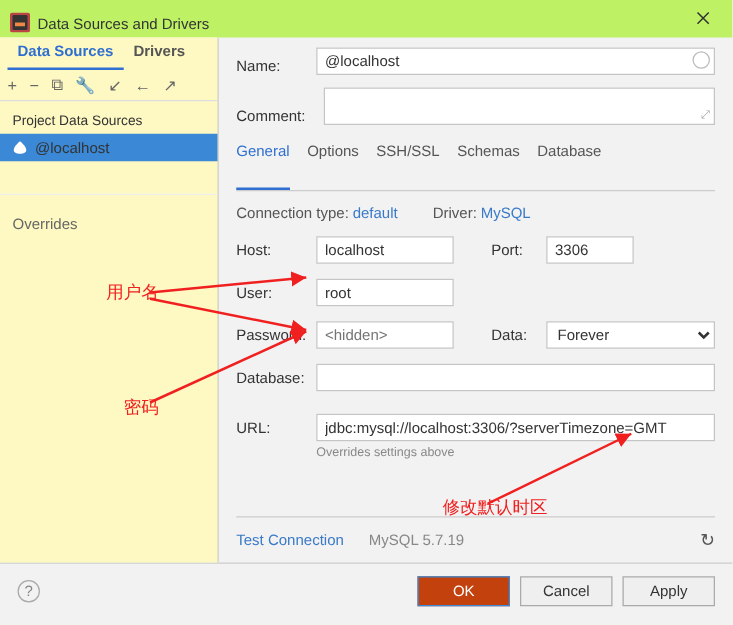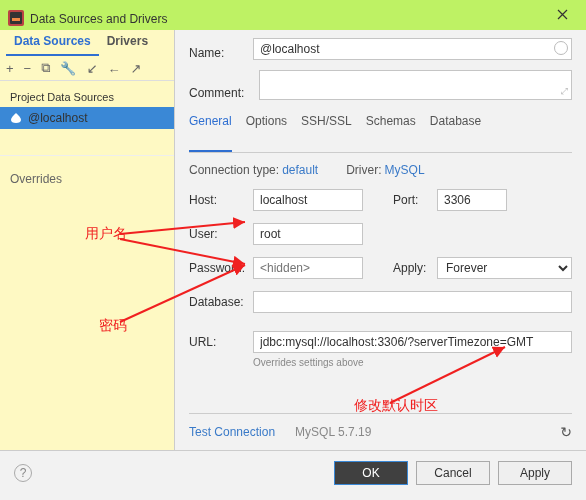--- a/index.html
+++ b/index.html
@@ -44,21 +44,21 @@
 .url-row input{flex:1}
 .override{font-size:10px;color:#888;margin-left:64px;margin-top:-8px;margin-bottom:8px}
 select{border:1px solid #c5c5c5;height:22px;background:#fff;padding:0 4px}
 .save-sel{flex:1}
 .bottom-links{display:flex;align-items:center;gap:20px;padding:10px 0;border-top:1px solid #ccc;margin-top:auto}
 .refresh{margin-left:auto;font-size:14px;cursor:pointer;color:#555}
 .footer{height:44px;border-top:1px solid #ccc;display:flex;align-items:center;padding:0 14px;background:#f2f2f2}
 .help{width:18px;height:18px;border:1px solid #aaa;border-radius:50%;display:flex;align-items:center;justify-content:center;color:#888;cursor:pointer}
 .footer .spacer{flex:1}
 .btn{min-width:74px;height:24px;border:1px solid #aaa;background:#efefef;margin-left:8px;cursor:pointer;padding:0 14px}
-.btn.primary{background:#404040;border-color:#3a88d6;color:#fff}
+.btn.primary{background:#c2410c;border-color:#3a88d6;color:#fff}
 .annotation{position:absolute;color:#f02020;font-size:14px;font-weight:500;pointer-events:none}
 svg.arrow{position:absolute;pointer-events:none}
 .hint{color:#aaa}
 </style>
 </head>
 <body>
 
 <div class="titlebar">
   <span class="ico">
     <svg viewBox="0 0 16 16">
@@ -145,21 +145,21 @@
 
     <div class="field-row">
       <span class="flabel">User:</span>
       <input type="text" value="root" style="">
     </div>
 
     <div class="field-row">
       <span class="flabel">Password:</span>
       <input type="text" class="hint" placeholder="&lt;hidden&gt;" style="">
       <span class="gap"></span>
-      <span class="flabel2">Apply:</span>
+      <span class="flabel2">Data:</span>
       <select class="save-sel">
         <option>Forever</option>
       </select>
     </div>
 
     <div class="field-row">
       <span class="flabel">Database:</span>
       <input type="text" style="flex: 1 1 0%;" value="">
     </div>
 

